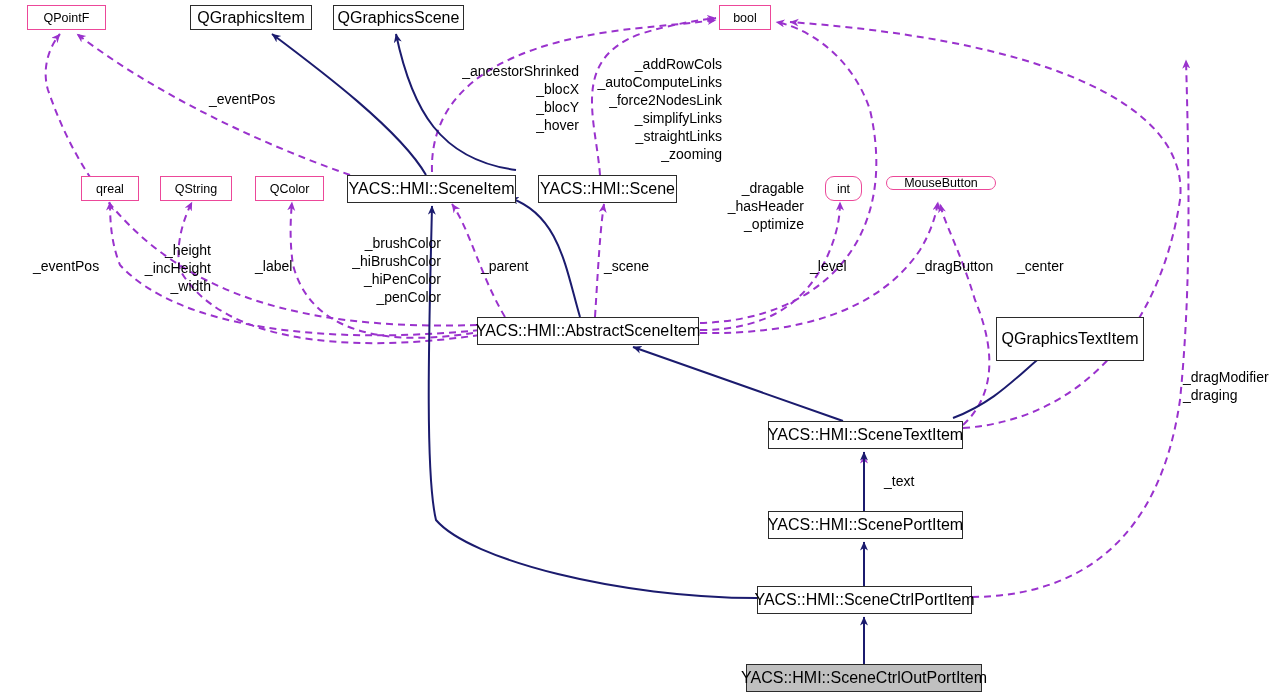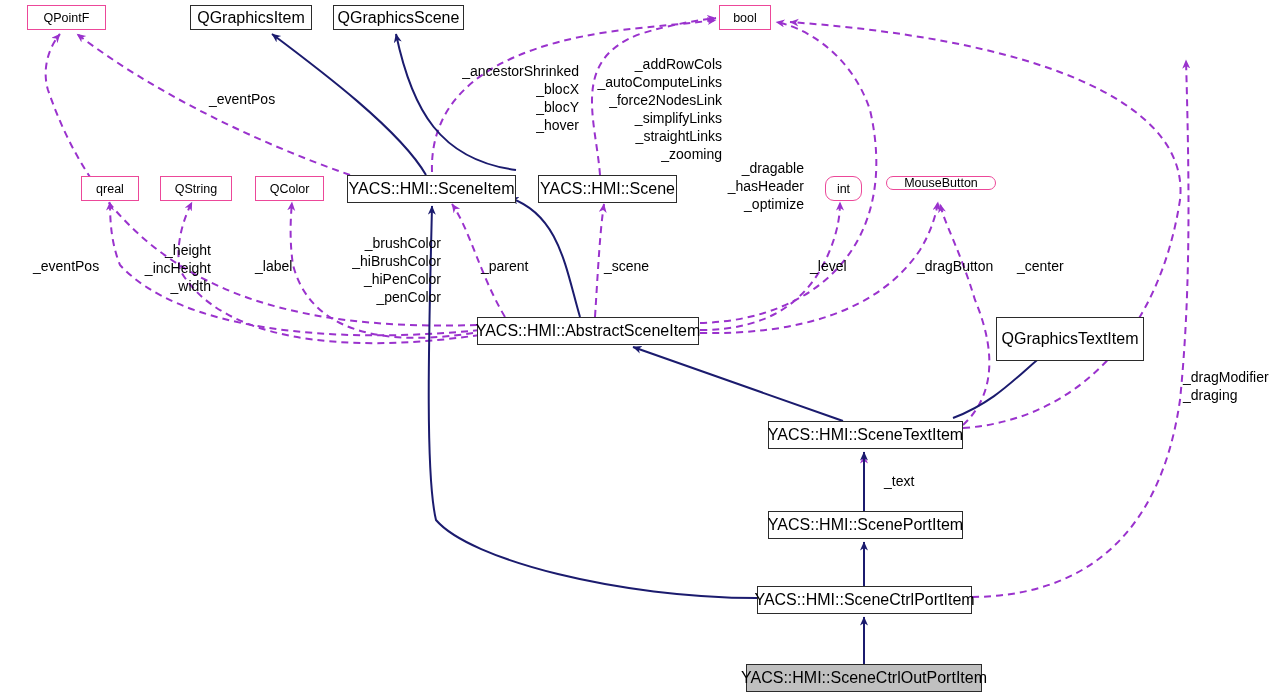--- a/index.html
+++ b/index.html
@@ -161,21 +161,21 @@
       <div class="edge-label right" style="left: 438px; top: 62px; width: 141px;">_ancestorShrinked
 _blocX
 _blocY
 _hover</div>
       <div class="edge-label right" style="left: 592px; top: 55px; width: 130px;">_addRowCols
 _autoComputeLinks
 _force2NodesLink
 _simplifyLinks
 _straightLinks
 _zooming</div>
-      <div class="edge-label right" style="left: 706px; top: 159px; width: 98px;">_dragable
+      <div class="edge-label right" style="left: 706px; top: 179px; width: 98px;">_dragable
 _hasHeader
 _optimize</div>
       <div class="edge-label left" style="left: 33px; top: 257px; width: 80px;">_eventPos</div>
       <div class="edge-label right" style="left: 133px; top: 241px; width: 78px;">_height
 _incHeight
 _width</div>
       <div class="edge-label left" style="left: 255px; top: 257px; width: 50px;">_label</div>
       <div class="edge-label right" style="left: 352px; top: 234px; width: 89px;">_brushColor
 _hiBrushColor
 _hiPenColor

